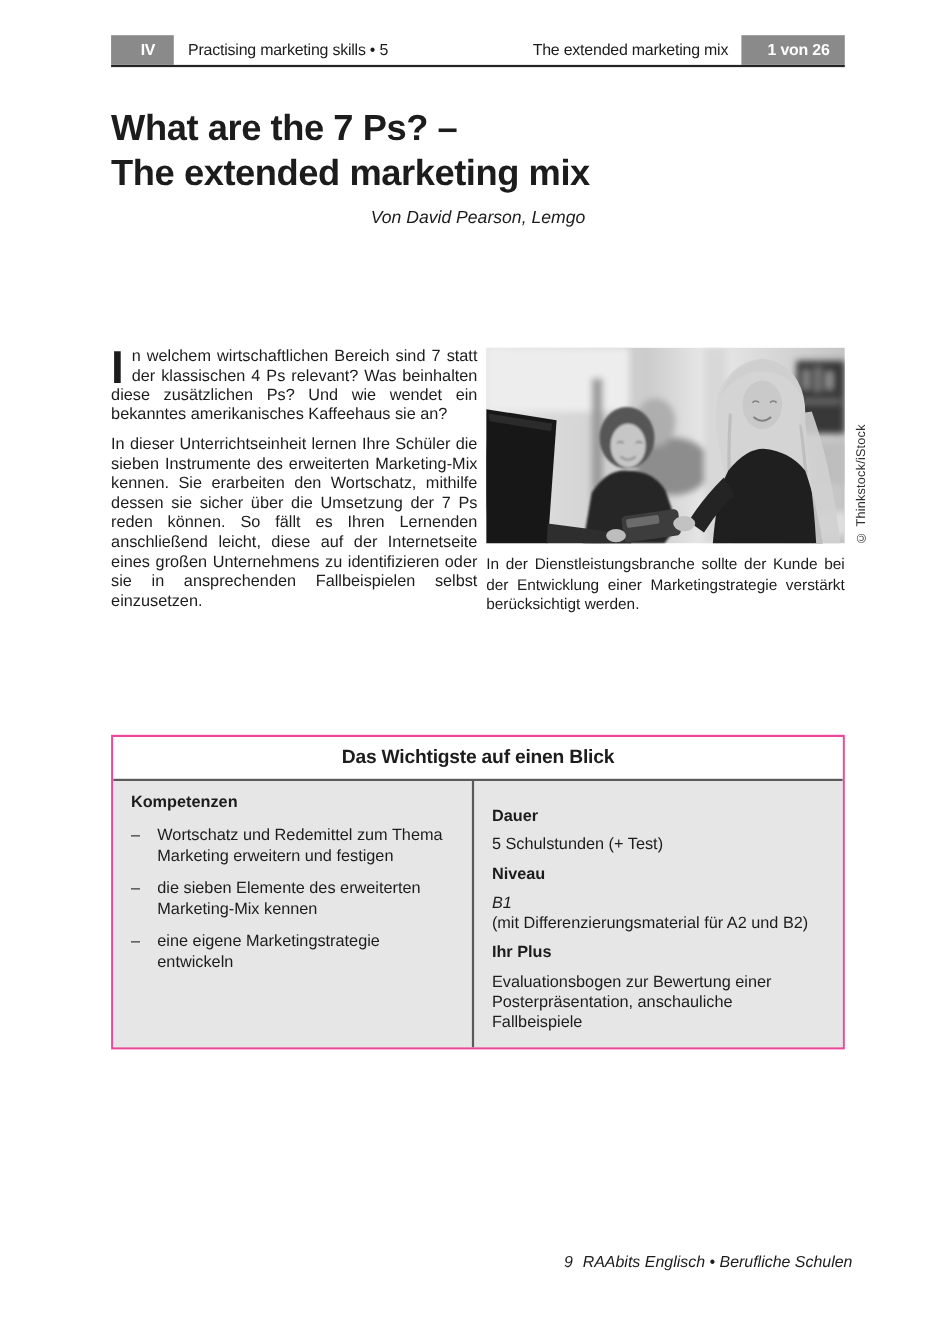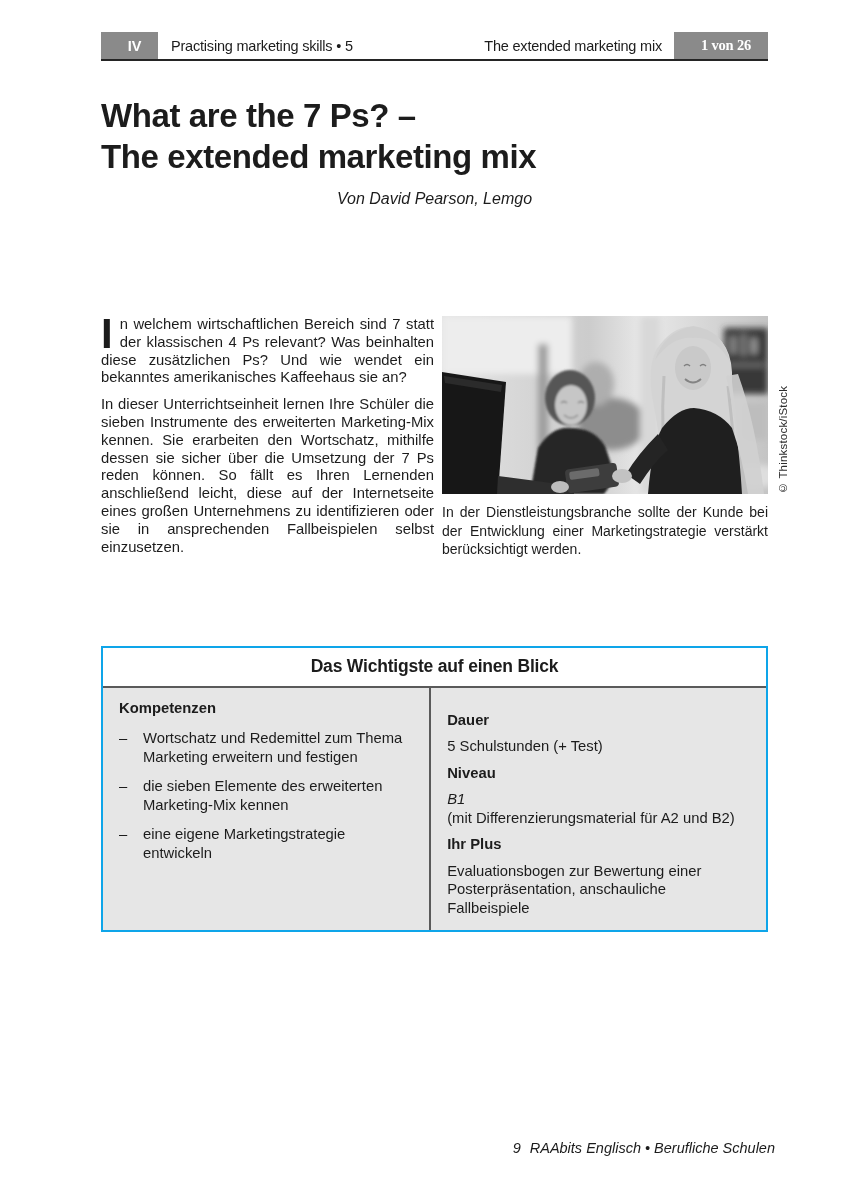--- a/index.html
+++ b/index.html
@@ -7,21 +7,21 @@
     position:relative; width:848px; height:1200px; background:#fff;
     font-family:"Liberation Sans", sans-serif; color:#1c1c1c; overflow:hidden;
   }
   .content { position:absolute; left:101px; top:32px; width:667px; }
 
   
   .hdr { display:flex; align-items:stretch; height:27px; border-bottom:2px solid #242424; }
   .hdr-box { background:#8a8a8a; color:#fff; font-weight:700; font-size:14.5px;
              display:flex; align-items:center; justify-content:center; letter-spacing:-0.2px;padding-left:10px; }
   .hdr-box.section { width:47px; }
-  .hdr-box.pages { width:84px; margin-left:12px;font-family:Liberation Serif, serif; }
+  .hdr-box.pages { width:84px; margin-left:12px; }
   .hdr-left  { margin-left:13px; display:flex; align-items:center; font-size:14.5px; letter-spacing:-0.2px; }
   .hdr-right { margin-left:auto; display:flex; align-items:center; font-size:14.5px; letter-spacing:-0.2px; }
 
   
   .page-title { margin-top:34px; font-weight:700;
                 font-size:33px; line-height:41px; letter-spacing:-0.4px; }
   .byline { margin-top:12px; text-align:center; font-style:italic; font-size:16px; line-height:20px; }
 
   
   .body-cols { display:flex; margin-top:107px; }
@@ -33,21 +33,21 @@
   .fig-col { width:326px; margin-left:auto; position:relative; }
   .photo-svg { display:block; width:326px; height:178px; }
   .photo-credit {
     position:absolute; top:0; right:-21px; height:178px;
     writing-mode:vertical-rl; transform:rotate(180deg);
     font-size:11.5px; color:#2e2e2e; text-align:left; letter-spacing:0.2px;
   }
   .caption { margin-top:9px; font-size:14px; line-height:18.5px; text-align:justify; color:#1c1c1c; }
 
   
-  .ovbox { margin-top:87px; border:2px solid #0ea5e9; }
+  .ovbox { margin-top:109px; border:2px solid #ec4899; }
   .ov-title { background:#fff; text-align:center; font-weight:700; font-size:17.5px;
               padding:8px 0 9px; border-bottom:2px solid #5a5a5a; letter-spacing:-0.2px; }
   .ov-cols { display:flex; background:#e6e6e6; align-items:stretch; }
   .ov-left  { width:49.5%; box-sizing:border-box; border-right:2px solid #5a5a5a; padding:11px 16px 13px; }
   .ov-right { width:50.5%; box-sizing:border-box; padding:23px 16px 13px; }
   .ov-left, .ov-right { font-size:14.8px; line-height:18.5px; }
   .ov-heading { font-weight:700; margin:0 0 12px; }
   .ov-item { display:flex; margin-bottom:11px; }
   .ov-item:last-child { margin-bottom:0; }
   .ov-dash { width:24px; flex:none; }

